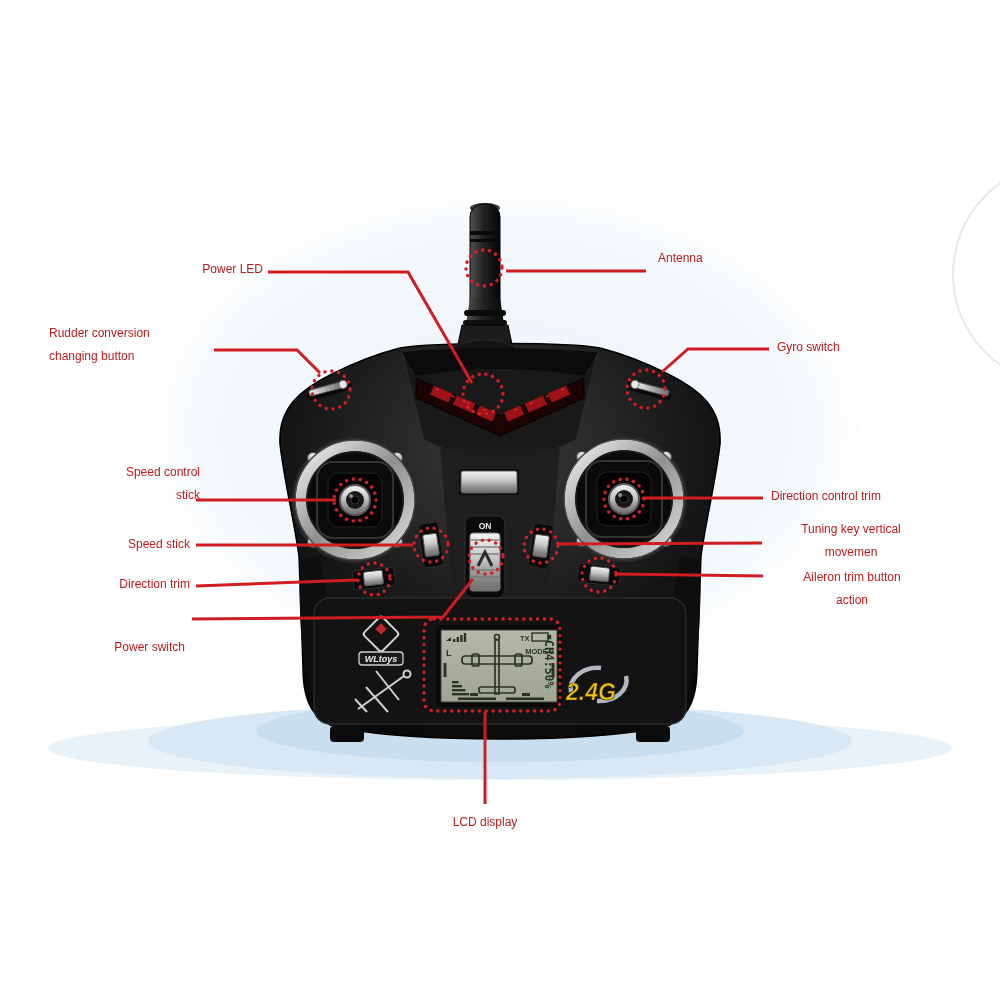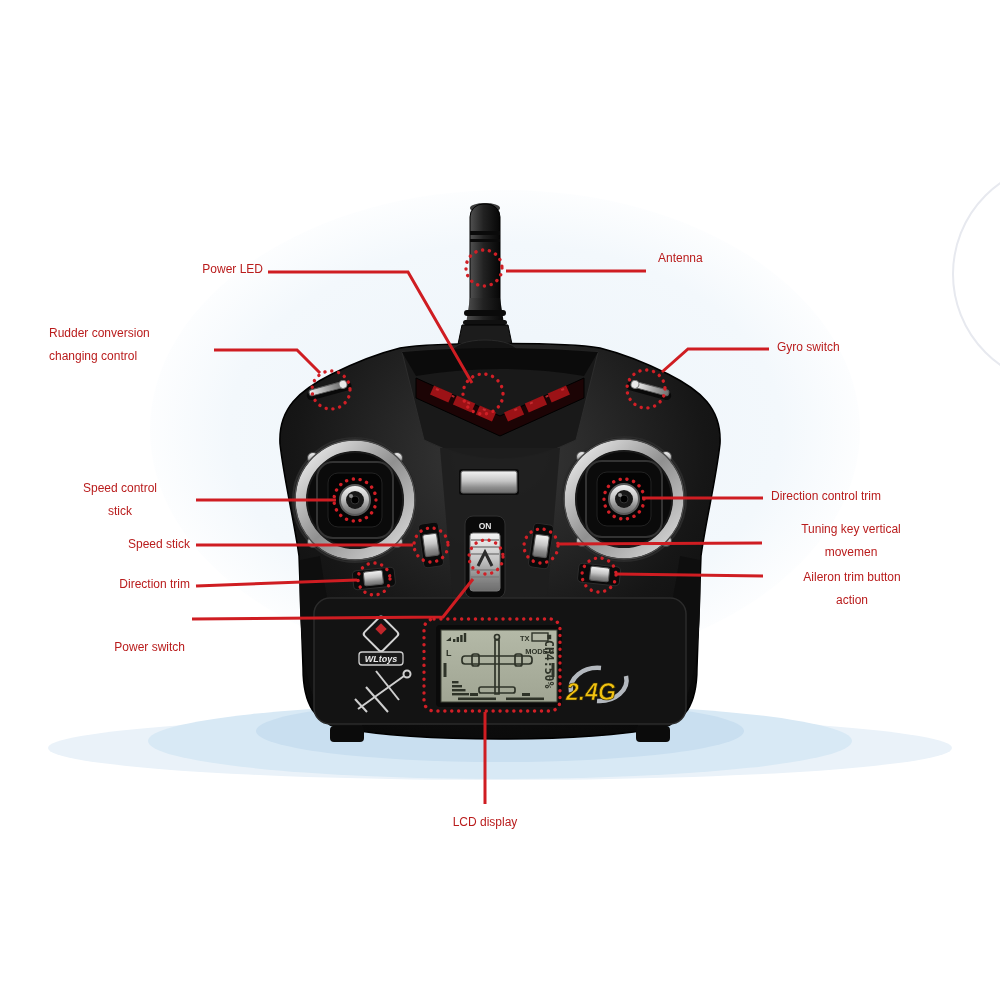--- a/index.html
+++ b/index.html
@@ -293,23 +293,23 @@
       <circle class="marker" cx="374" cy="579" r="16"></circle>
       <circle class="marker" cx="599" cy="575" r="17"></circle>
       <circle class="marker" cx="486" cy="557" r="17"></circle>
       <rect class="marker" x="424" y="619" width="136" height="92" rx="10"></rect>
     </g>
   </svg>
 
   <div class="callout c-right" style="right:737px;top:258px;">Power LED</div>
   <div class="callout" style="left:658px;top:247px;">Antenna</div>
   <div class="callout" style="left:49px;top:322px;">Rudder conversion
-changing control</div>
+changing button</div>
   <div class="callout" style="left:777px;top:336px;">Gyro switch</div>
-  <div class="callout c-center" style="left:40px;width:160px;top:477px;">Speed control
+  <div class="callout c-center" style="left:40px;width:160px;top:461px;text-align:right;">Speed control
 stick</div>
   <div class="callout" style="left:771px;top:485px;">Direction control trim</div>
   <div class="callout c-right" style="right:810px;top:533px;">Speed stick</div>
   <div class="callout c-center" style="left:765px;width:172px;top:518px;">Tuning key vertical
 movemen</div>
   <div class="callout c-right" style="right:810px;top:573px;margin-left:27px;">Direction trim</div>
   <div class="callout c-center" style="left:768px;width:168px;top:566px;">Aileron trim button
 action</div>
   <div class="callout c-right" style="right:815px;top:636px;">Power switch</div>
   <div class="callout c-center" style="left:385px;width:200px;top:811px;">LCD display</div>

